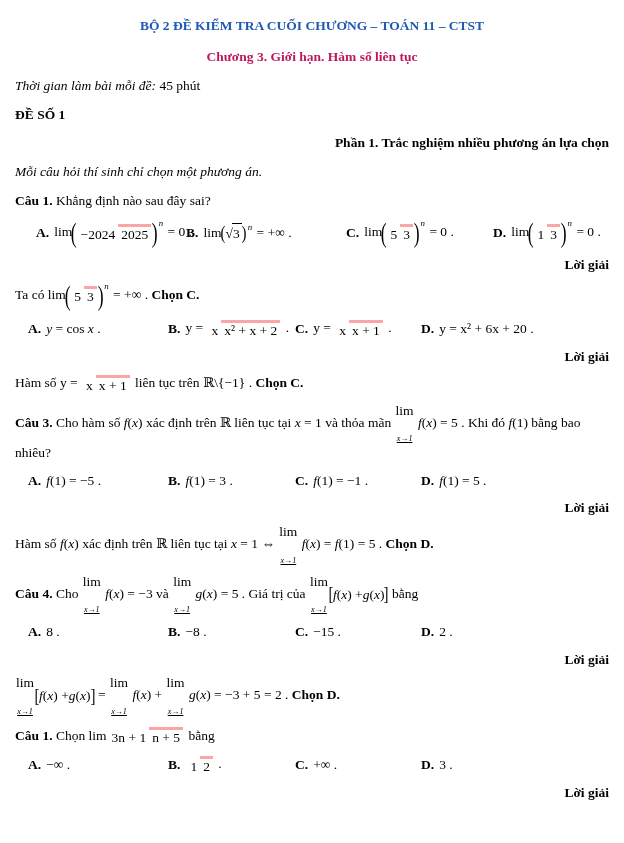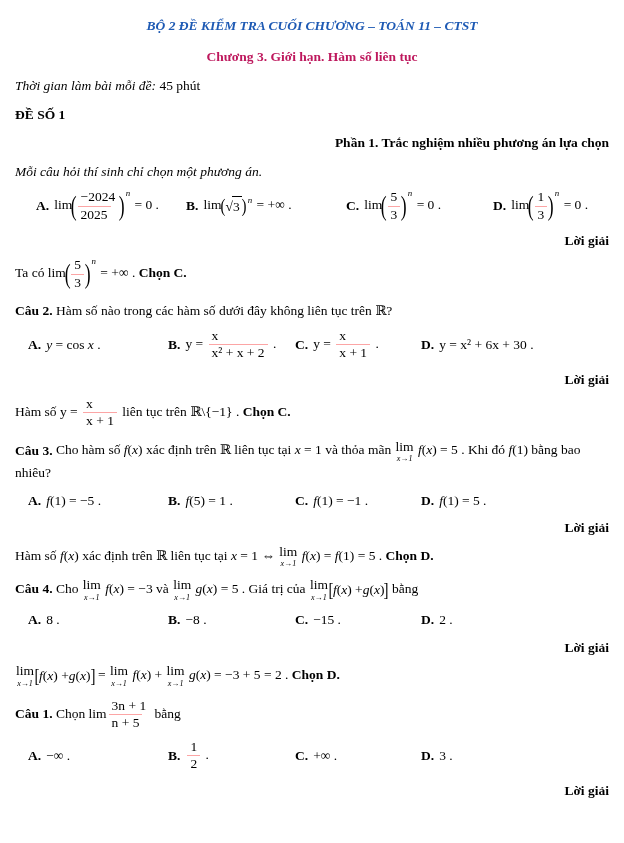--- a/index.html
+++ b/index.html
@@ -2,66 +2,67 @@
 <html><head>
 <meta charset="utf-8">
 <style>
   html,body{margin:0;padding:0;background:#fff;}
   body{
     width:624px;height:843px;box-sizing:border-box;
     padding:8px 15px 6px 15px;overflow:hidden;
     font-family:"Liberation Serif","DejaVu Serif",serif;
     font-size:13.5px;color:#000;line-height:1.45;
   }
-  .title1{font-weight:bold;text-align:center;color:#1E5AB4;margin:8px 0 0;font-style:italic;}
+  .title1{font-weight:bold;text-align:center;color:#1E5AB4;margin:8px 0 0;}
   .title2{font-weight:bold;text-align:center;color:#be185d;margin:11px 0 0;}
   .timeline{margin:10px 0 8px;}
   .timeline .it{font-style:italic;}
   .examno{text-align:left;font-weight:bold;margin:9px 0 0;}
   .part-heading{font-weight:bold;margin:9px 0 0;text-align:right;}
   .part-note{font-style:italic;margin:9px 0 0;}
   .qline{margin:10px 0 0;}
   .qnum{font-weight:bold;}
   .solhead{text-align:right;font-weight:bold;margin:8px 0 0;}
   .solline{margin:7px 0 0;}
   .optrow{display:grid;grid-template-columns:140px 127px 126px 1fr;
           padding-left:13px;margin:8px 0 0;align-items:center;}
   .optrow.wide{grid-template-columns:150px 160px 147px 1fr;padding-left:21px;}
   .opt{white-space:nowrap;display:flex;align-items:center;}
   .optlabel{font-weight:bold;padding-right:5px;}
   
   .mi{font-style:italic;}
   .mb{font-weight:bold;}
   .limstack{display:inline-flex;flex-direction:column;align-items:center;
             vertical-align:middle;line-height:1;margin:0 1px;}
-  .limsub{font-size:0.6em;font-style:italic;margin-top:2px;}
-  .frac{display:inline-flex;flex-direction:column;align-items:flex-start;
+  .limsub{font-size:0.6em;font-style:italic;margin-top:18px;text-decoration:underline;}
+  .frac{display:inline-flex;flex-direction:row;align-items:flex-end;
         vertical-align:middle;line-height:1.2;margin:0 2px;text-align:center;}
   .frac .num{padding:0 3px;}
-  .frac .den{border-top:1px solid #fca5a5;padding:0 3px;}
+  .frac .den{border-top:3px solid #fca5a5;padding:0 3px;}
   .group{display:inline-flex;align-items:center;vertical-align:middle;}
   .pglyph{display:inline-block;line-height:1;font-weight:400;}
   .pglyph.big{font-size:2.1em;transform:scaleX(0.62);margin:0 -3px;}
   .pglyph.med{font-size:1.35em;transform:scaleX(0.82);margin:0 -1px;}
   .gsup{font-size:0.66em;align-self:flex-start;font-style:italic;
         line-height:1;margin:0 1px 0 2px;}
   .sqrt{display:inline-flex;align-items:baseline;}
   .sqrt .radicand{border-top:1px solid #000;padding:0 2px 0 1px;margin-left:-1px;}
 </style>
 </head>
 <body>
 
 <div class="title1">BỘ 2 ĐỀ KIỂM TRA CUỐI CHƯƠNG – TOÁN 11 – CTST</div>
 <div class="title2">Chương 3. Giới hạn. Hàm số liên tục</div>
 <div class="timeline"><span class="it">Thời gian làm bài mỗi đề:</span><span> 45 phút</span></div>
 <div class="examno">ĐỀ SỐ 1</div>
 <div class="part-heading">Phần 1. Trắc nghiệm nhiều phương án lựa chọn</div>
 <div class="part-note">Mỗi câu hỏi thí sinh chỉ chọn một phương án.</div>
 
 <div>
+  <p class="qline"><span class="qnum">Câu 1.</span><span><span> Khẳng định nào sau đây sai?</span></span></p>
   <div class="optrow wide">
     <span class="opt">
         <span class="optlabel">A.</span>
         <span><span>lim</span><span class="group">
             <span class="pglyph big">(</span>
             <span class="frac">
               <span class="num">−2024</span>
               <span class="den">2025</span>
             </span>
             <span class="pglyph big">)</span>
@@ -111,21 +112,20 @@
         <span class="frac">
           <span class="num">5</span>
           <span class="den">3</span>
         </span>
         <span class="pglyph big">)</span>
         <span class="gsup">n</span>
       </span><span> = +∞ . </span><span class="mb">Chọn C.</span></p>
 </div>
 
 <div>
-  <p class="qline"><span class="qnum">Câu 2.</span><span><span> Hàm số nào trong các hàm số dưới đây không liên tục trên ℝ?</span></span></p>
   <div class="optrow">
     <span class="opt">
         <span class="optlabel">A.</span>
         <span><span class="mi">y</span><span> = cos </span><span class="mi">x</span><span> .</span></span>
       </span>
     <span class="opt">
         <span class="optlabel">B.</span>
         <span><span>y = </span><span class="frac">
             <span class="num">x</span>
             <span class="den">x² + x + 2</span>
@@ -133,21 +133,21 @@
       </span>
     <span class="opt">
         <span class="optlabel">C.</span>
         <span><span>y = </span><span class="frac">
             <span class="num">x</span>
             <span class="den">x + 1</span>
           </span><span> .</span></span>
       </span>
     <span class="opt">
         <span class="optlabel">D.</span>
-        <span><span>y = x² + 6x + 30 .</span></span>
+        <span><span>y = x² + 6x + 20 .</span></span>
       </span>
   </div>
   <div class="solhead">Lời giải</div>
   <p class="solline"><span>Hàm số y = </span><span class="frac">
         <span class="num">x</span>
         <span class="den">x + 1</span>
       </span><span> liên tục trên ℝ\{−1} . </span><span class="mb">Chọn C.</span></p>
 </div>
 
 <div>
@@ -155,21 +155,21 @@
           <span>lim</span>
           <span class="limsub">x→1</span>
         </span><span class="mi"> f</span><span>(</span><span class="mi">x</span><span>) = 5 . Khi đó </span><span class="mi">f</span><span>(1) bằng bao nhiêu?</span></span></p>
   <div class="optrow">
     <span class="opt">
         <span class="optlabel">A.</span>
         <span><span class="mi">f</span><span>(1) = −5 .</span></span>
       </span>
     <span class="opt">
         <span class="optlabel">B.</span>
-        <span><span class="mi">f</span><span>(5) = 1 .</span></span>
+        <span><span class="mi">f</span><span>(1) = 3 .</span></span>
       </span>
     <span class="opt">
         <span class="optlabel">C.</span>
         <span><span class="mi">f</span><span>(1) = −1 .</span></span>
       </span>
     <span class="opt">
         <span class="optlabel">D.</span>
         <span><span class="mi">f</span><span>(1) = 5 .</span></span>
       </span>
   </div>

